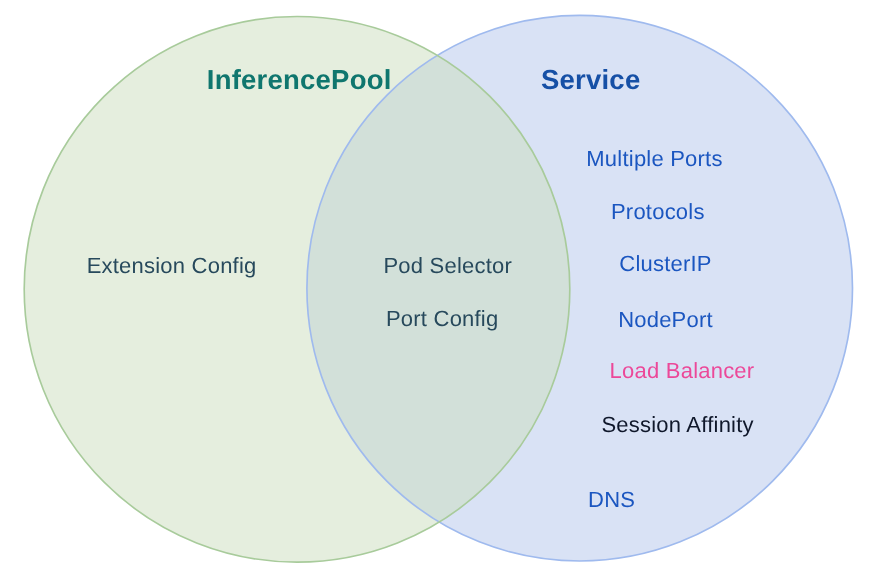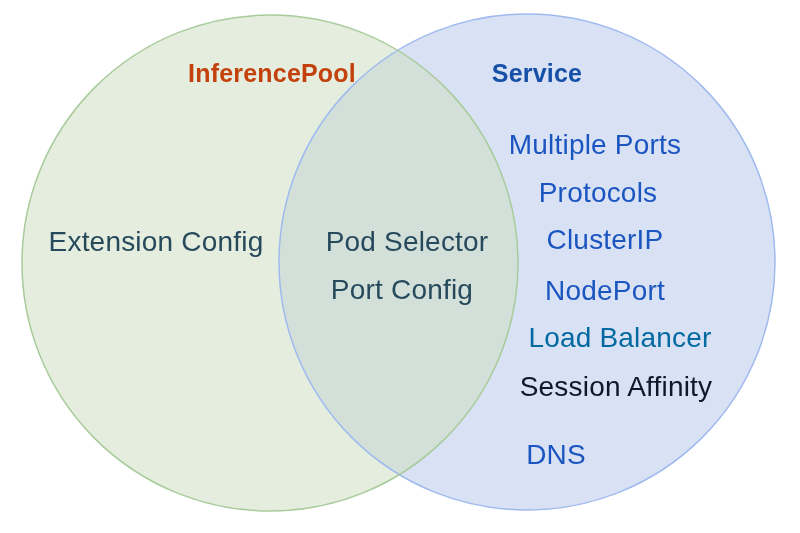--- a/index.html
+++ b/index.html
@@ -17,21 +17,21 @@
   }
   .stage svg {
     position: absolute;
     left: 0;
     top: 0;
   }
   .label {
     position: absolute;
     transform: translate(-50%, -50%);
     white-space: nowrap;
-    font-size: 28px;
+    font-size: 20px;
     letter-spacing: 0.2px;
     line-height: 1;
     color: #27495c; 
   }
   .title {
     font-size: 25px;
     font-weight: bold;
     letter-spacing: 0.2px;
   }
   
@@ -56,38 +56,38 @@
 
   <svg width="800" height="533" viewBox="0 0 800 533">
 
     <circle cx="527" cy="262" r="248" fill="#d9e2f5"></circle>
     <circle cx="270" cy="263" r="248" fill-opacity="0.5" fill="#cbddbd"></circle>
 
     <circle cx="527" cy="262" r="248" fill="none" stroke-width="1.5" stroke="#9fbaee"></circle>
     <circle cx="270" cy="263" r="248" fill="none" stroke-width="1.5" stroke="#a8cb9b"></circle>
   </svg>
 
-  <div class="label title pos-left-title" style="color: #c2410c;">InferencePool</div>
+  <div class="label title pos-left-title" style="color: #0f766e;">InferencePool</div>
 
   <div class="label title pos-right-title" style="color: rgb(22, 80, 166);">Service</div>
 
   <div class="label pos-ext-config" style="color: rgb(39, 73, 92);">Extension Config</div>
 
 
   <div class="label pos-pod-selector" style="color: rgb(39, 73, 92);">Pod Selector</div>
 
   <div class="label pos-port-config" style="color: rgb(39, 73, 92);">Port Config</div>
 
   <div class="label pos-multiple-ports" style="color: rgb(27, 86, 192);">Multiple Ports</div>
 
   <div class="label pos-protocols" style="color: rgb(27, 86, 192);">Protocols</div>
 
   <div class="label pos-clusterip" style="color: rgb(27, 86, 192);">ClusterIP</div>
 
   <div class="label pos-nodeport" style="color: rgb(27, 86, 192);">NodePort</div>
 
-  <div class="label pos-load-balancer" style="color: #0369a1;">Load Balancer</div>
+  <div class="label pos-load-balancer" style="color: #ec4899;">Load Balancer</div>
 
   <div class="label pos-session-affinity" style="color: #0f172a;">Session Affinity</div>
 
   <div class="label pos-dns" style="color: rgb(27, 86, 192);">DNS</div>
 
 </div>
 
 </body></html>

